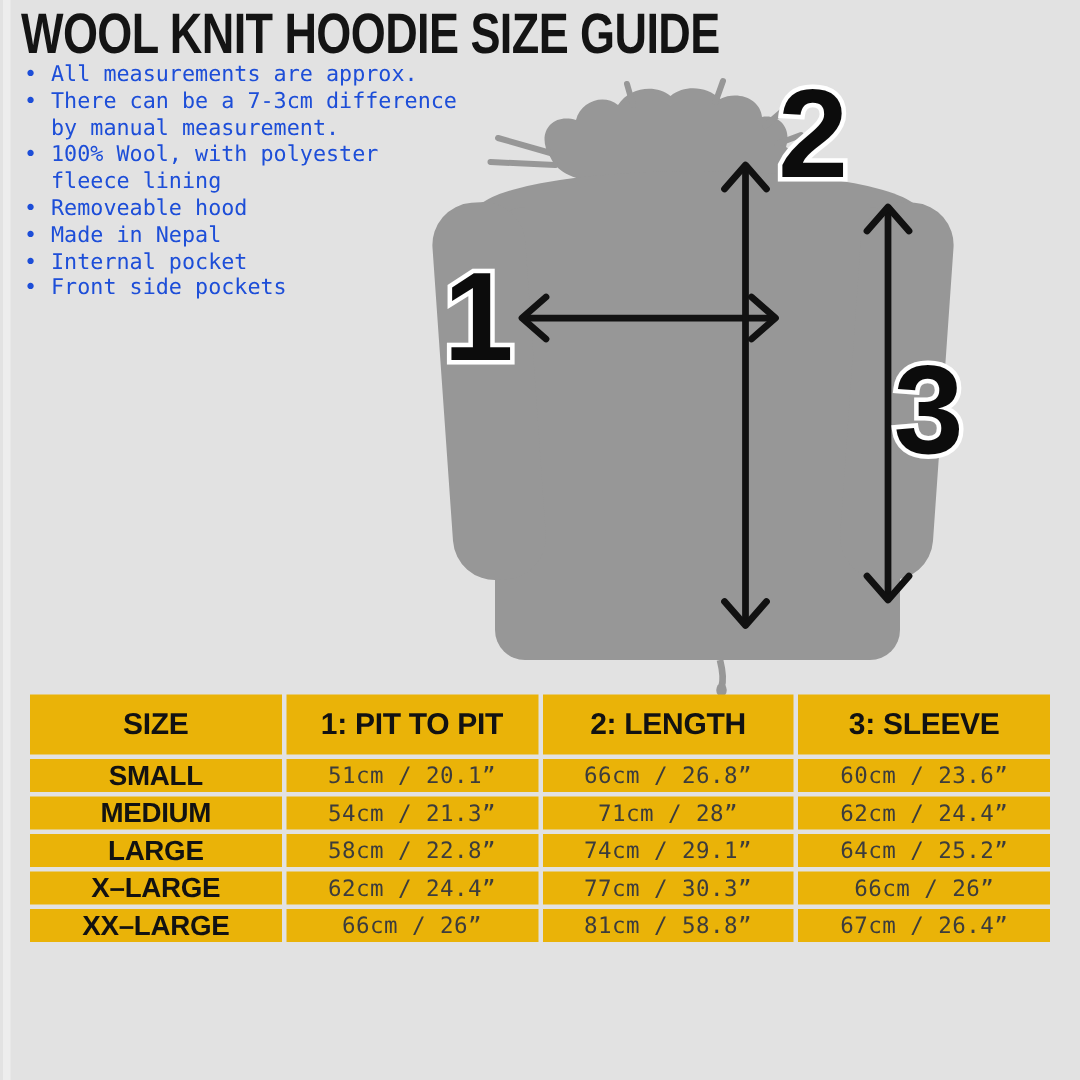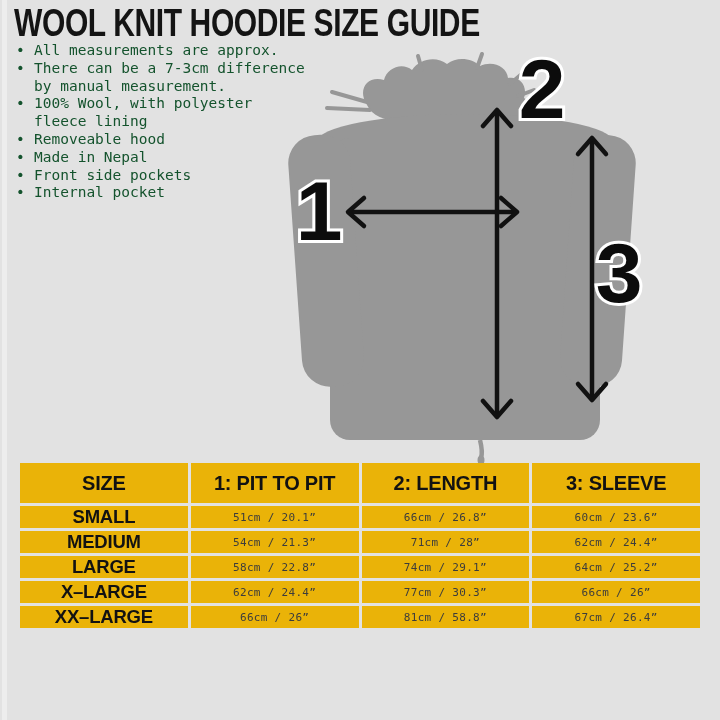--- a/index.html
+++ b/index.html
@@ -10,57 +10,57 @@
   }
   .edge-strip{position:absolute;left:2px;top:0;width:5px;height:720px;background:#ededed;}
   .title{
     position:absolute;left:14px;top:2px;margin:0;
     font-size:38px;font-weight:bold;letter-spacing:-0.5px;color:#141414;
     transform:scaleX(0.79);transform-origin:left top;white-space:nowrap;
   }
   .notes{
     position:absolute;left:12px;top:42px;width:298px;margin:0;padding:0;list-style:none;
     font-family:"DejaVu Sans Mono","Liberation Mono",monospace;
-    font-size:14.5px;line-height:17.8px;color:#14532d;
+    font-size:14.5px;line-height:17.8px;color:#1d4ed8;
   }
   .notes li{position:relative;padding-left:22px;}
   .notes li::before{content:"•";position:absolute;left:4px;top:0;}
   .figure{position:absolute;left:272px;top:50px;width:380px;height:415px;}
   .meas-label{
     font-family:"Liberation Sans",sans-serif;font-weight:bold;font-size:84px;
     fill:#0c0c0c;stroke:#ffffff;stroke-width:6px;paint-order:stroke;
   }
   table.size-table{
     position:absolute;left:17px;top:460px;width:686px;
     border-collapse:separate;border-spacing:3px;table-layout:fixed;
   }
   .size-table td{background:#eab308;text-align:center;vertical-align:middle;padding:0;margin-top:44px;}
   .size-table tr.head td{height:40px;font-weight:bold;font-size:20px;letter-spacing:-0.2px;color:#121212;}
   .size-table tr.data td{height:21px;}
   .size-table td.size-cell{font-weight:bold;font-size:18.5px;letter-spacing:-0.2px;color:#121212;}
   .size-table td.val-cell{
     font-family:"DejaVu Sans Mono","Liberation Mono",monospace;
-    font-size:11px;color:#3c3c3c;letter-spacing:0.3px;
+    font-size:15px;color:#3c3c3c;letter-spacing:0.3px;
   }
 </style>
 </head>
 <body>
 
 <div class="edge-strip"></div>
 
 <h1 class="title">WOOL KNIT HOODIE SIZE GUIDE</h1>
 
 <ul class="notes">
   <li>All measurements are approx.</li>
   <li>There can be a 7-3cm difference by manual measurement.</li>
   <li>100% Wool, with polyester fleece lining</li>
   <li>Removeable hood</li>
   <li>Made in Nepal</li>
+  <li>Internal pocket</li>
   <li>Front side pockets</li>
-  <li>Internal pocket</li>
 </ul>
 
 <div class="figure">
   <svg width="380" height="415" viewBox="0 0 380 415">
     <defs>
       <g id="hshape">
         <path d="M95,55 C85,40 95,25 112,30 C115,18 130,12 140,20 C148,8 165,6 175,14 C185,6 200,8 208,16 C220,10 235,16 236,28 C248,26 256,36 252,48 C262,54 263,66 254,72 C240,80 220,78 205,75 L130,72 C112,70 100,66 95,55 Z"></path>
         <ellipse cx="193" cy="92" rx="148" ry="28"></ellipse>
         <rect x="58" y="88" width="270" height="302" rx="20"></rect>
         <rect x="15" y="85" width="62" height="252" rx="28" transform="rotate(-4 46 95)"></rect>

